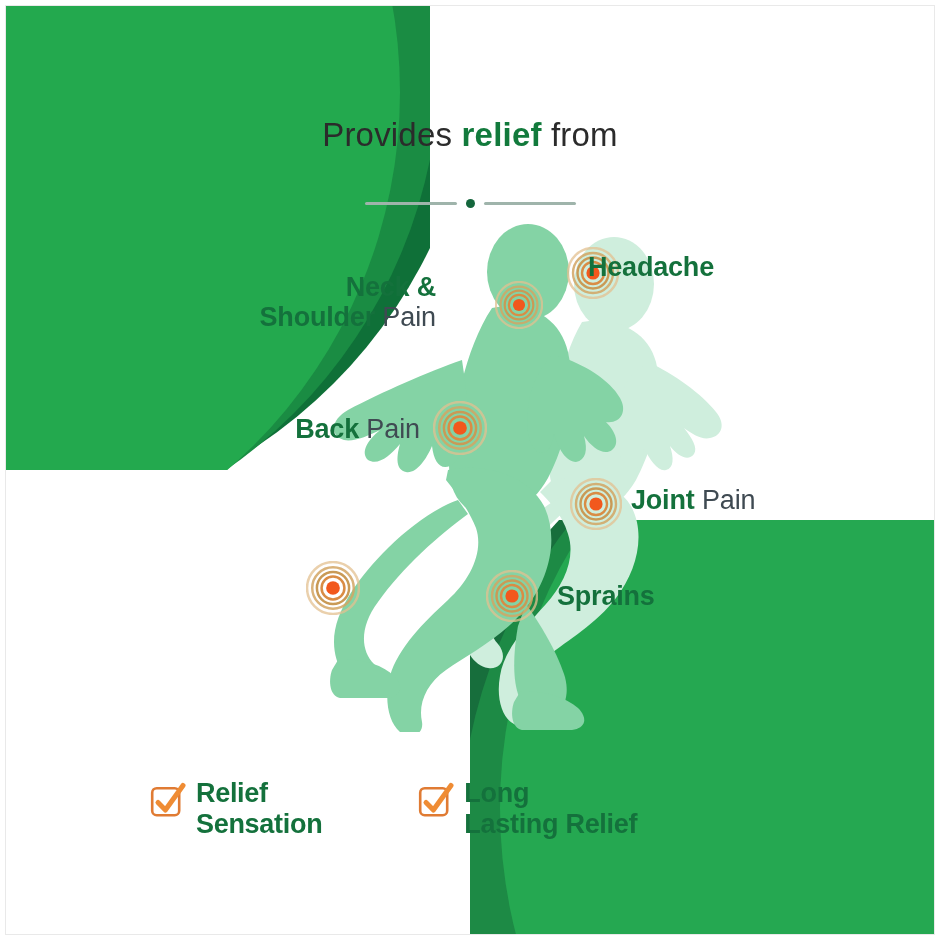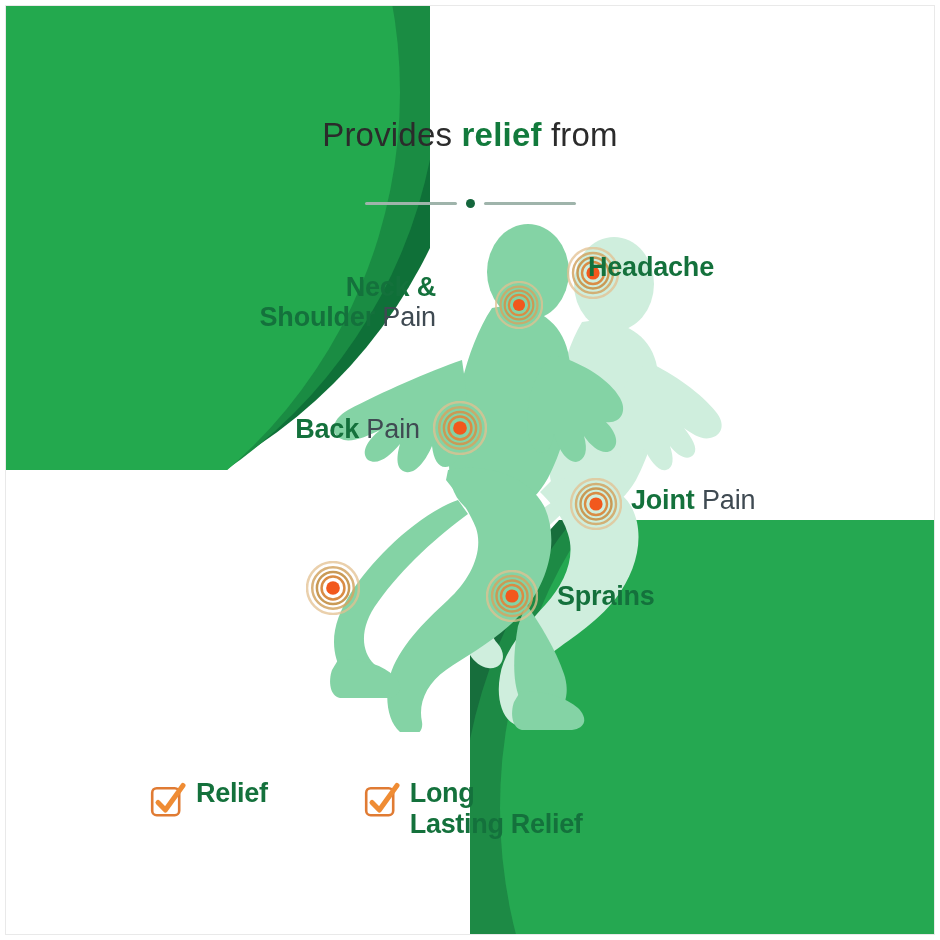--- a/index.html
+++ b/index.html
@@ -256,20 +256,21 @@
 
     <div class="feature">
       <span class="cbox">
         <svg width="34" height="34" viewBox="0 0 34 34">
           <rect x="2.2" y="4.2" width="27" height="27" rx="4.5" ry="4.5" fill="none" stroke="#e07b33" stroke-width="2.6"></rect>
           <path d="M8 18.5 L15.4 26 L33 1.5" fill="none" stroke="#ef8c34" stroke-width="5" stroke-linecap="round" stroke-linejoin="round"></path>
         </svg>
       </span>
       <span class="ftext">
         <span>Relief</span>
+        <span>Sensation</span>
       </span>
     </div>
 
     <div class="feature">
       <span class="cbox">
         <svg width="34" height="34" viewBox="0 0 34 34">
           <rect x="2.2" y="4.2" width="27" height="27" rx="4.5" ry="4.5" fill="none" stroke="#e07b33" stroke-width="2.6"></rect>
           <path d="M8 18.5 L15.4 26 L33 1.5" fill="none" stroke="#ef8c34" stroke-width="5" stroke-linecap="round" stroke-linejoin="round"></path>
         </svg>
       </span>

